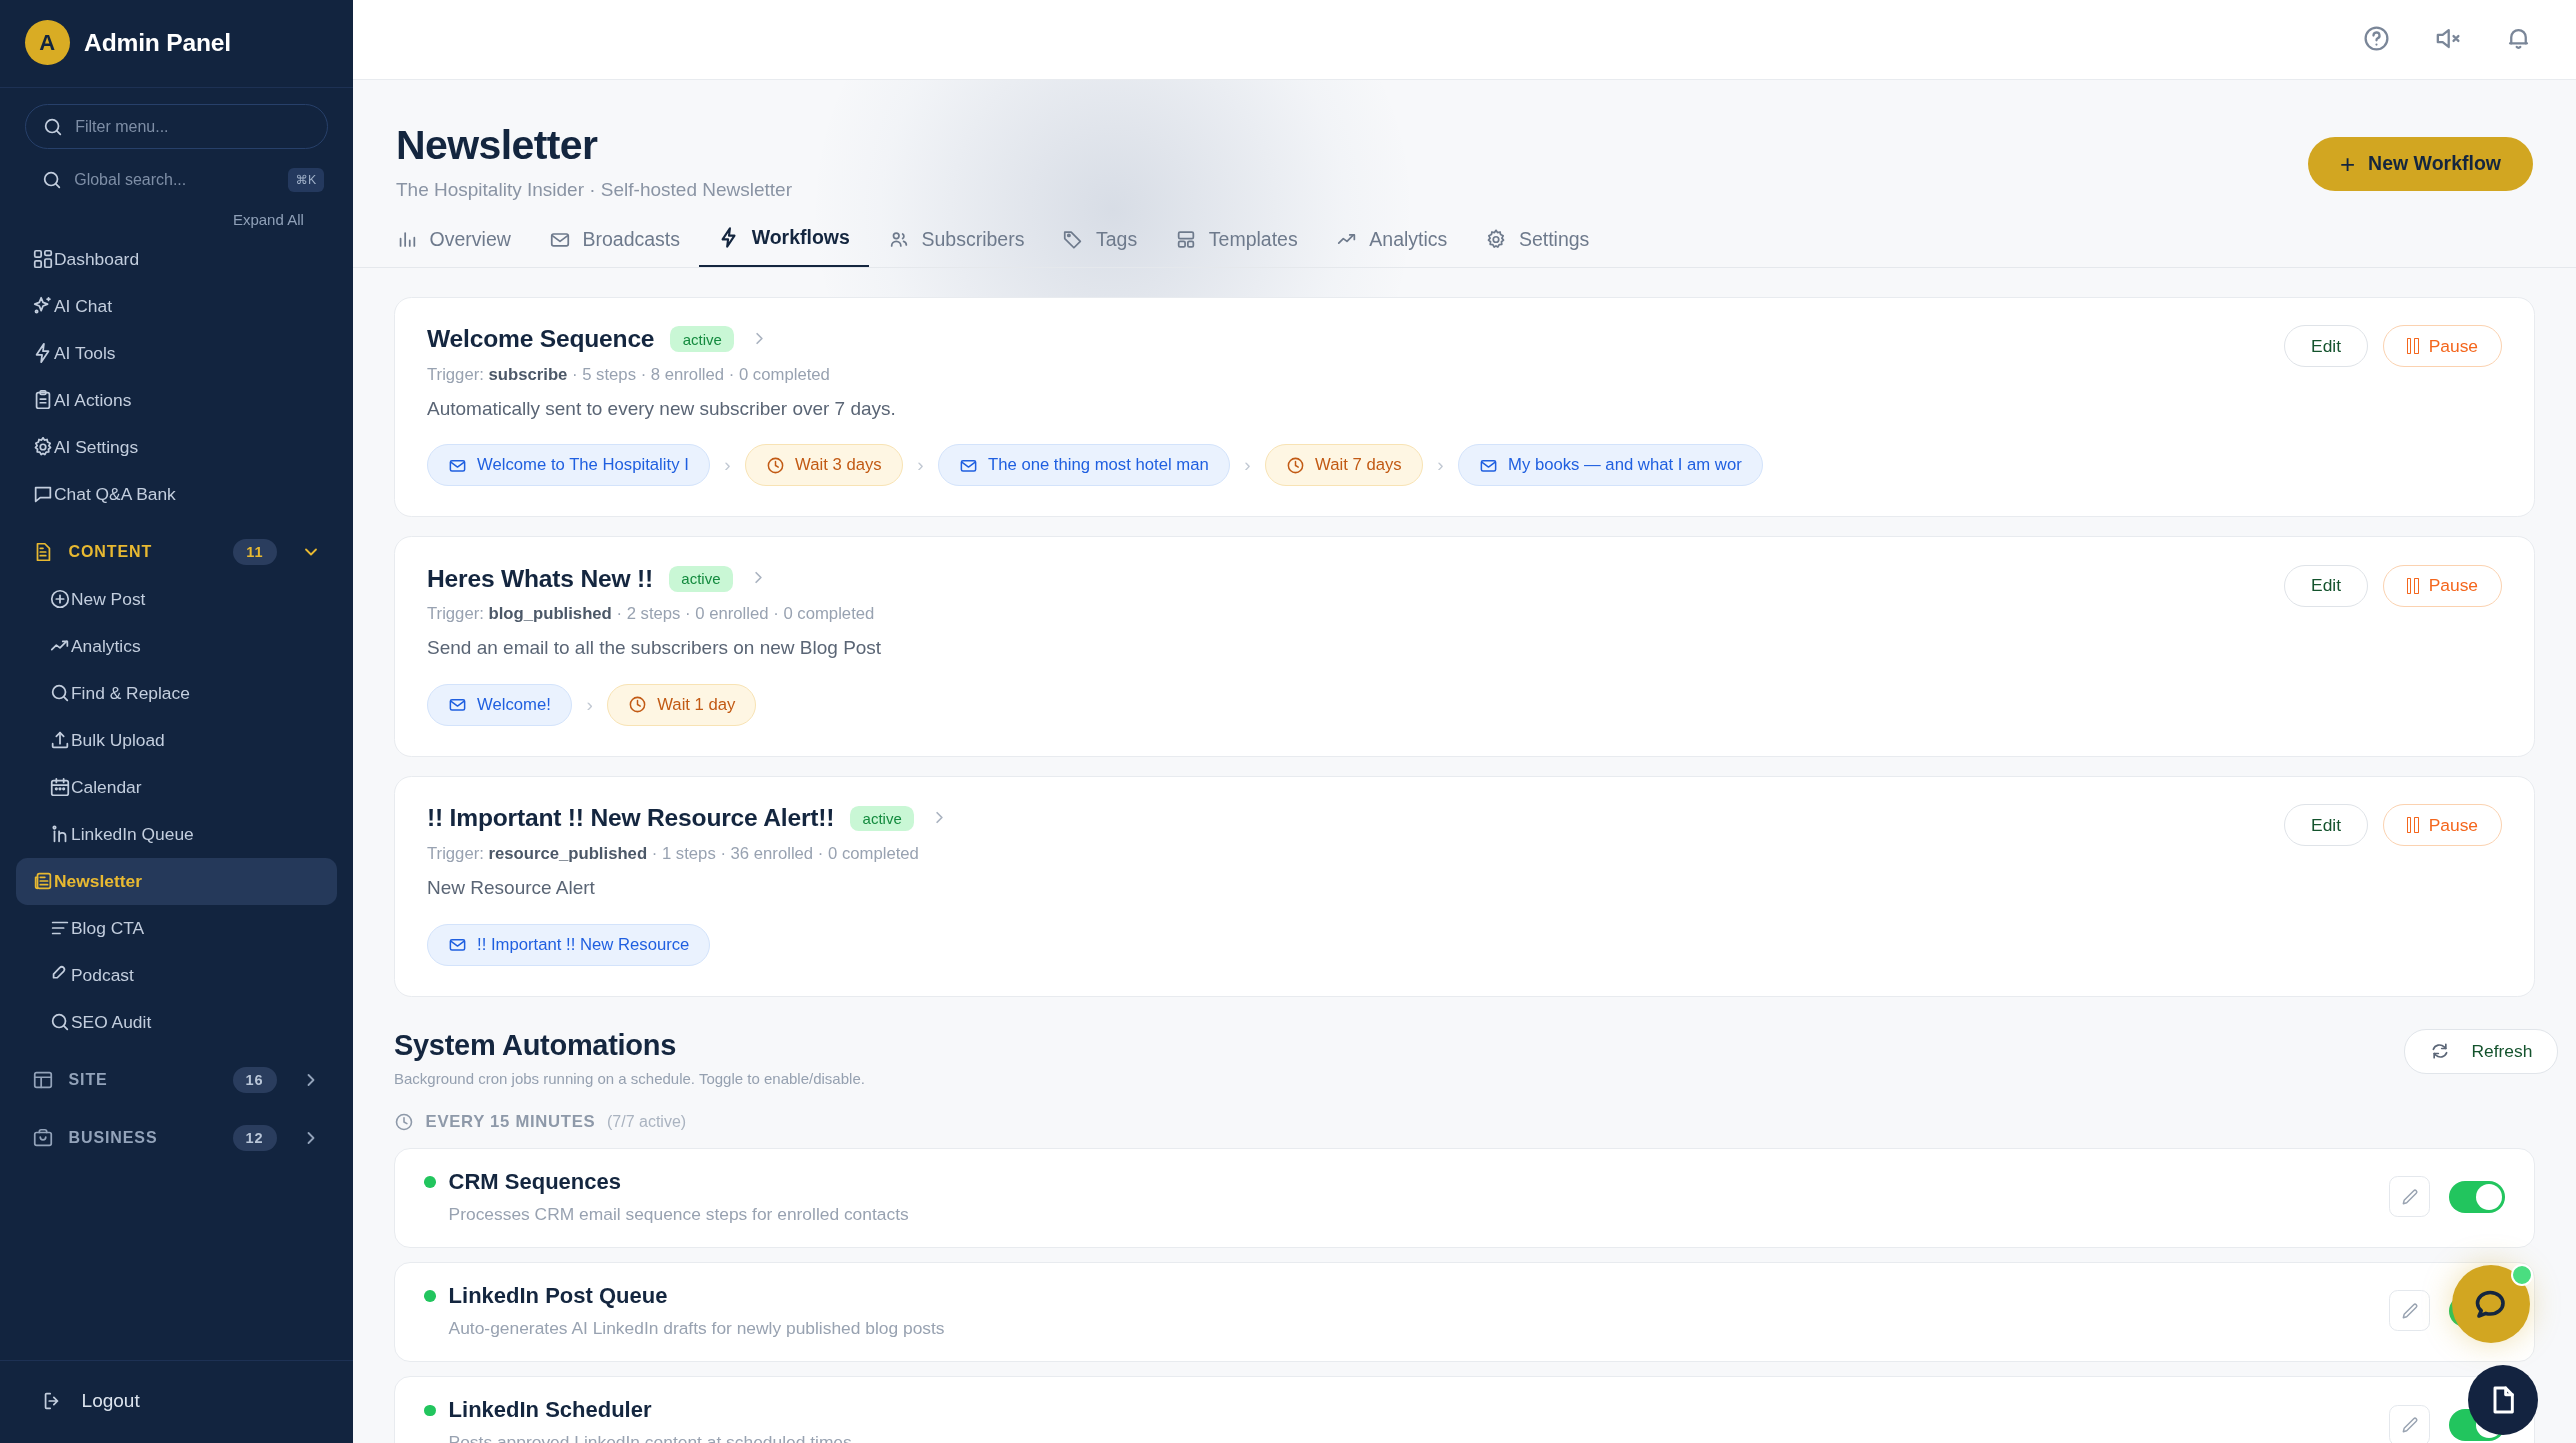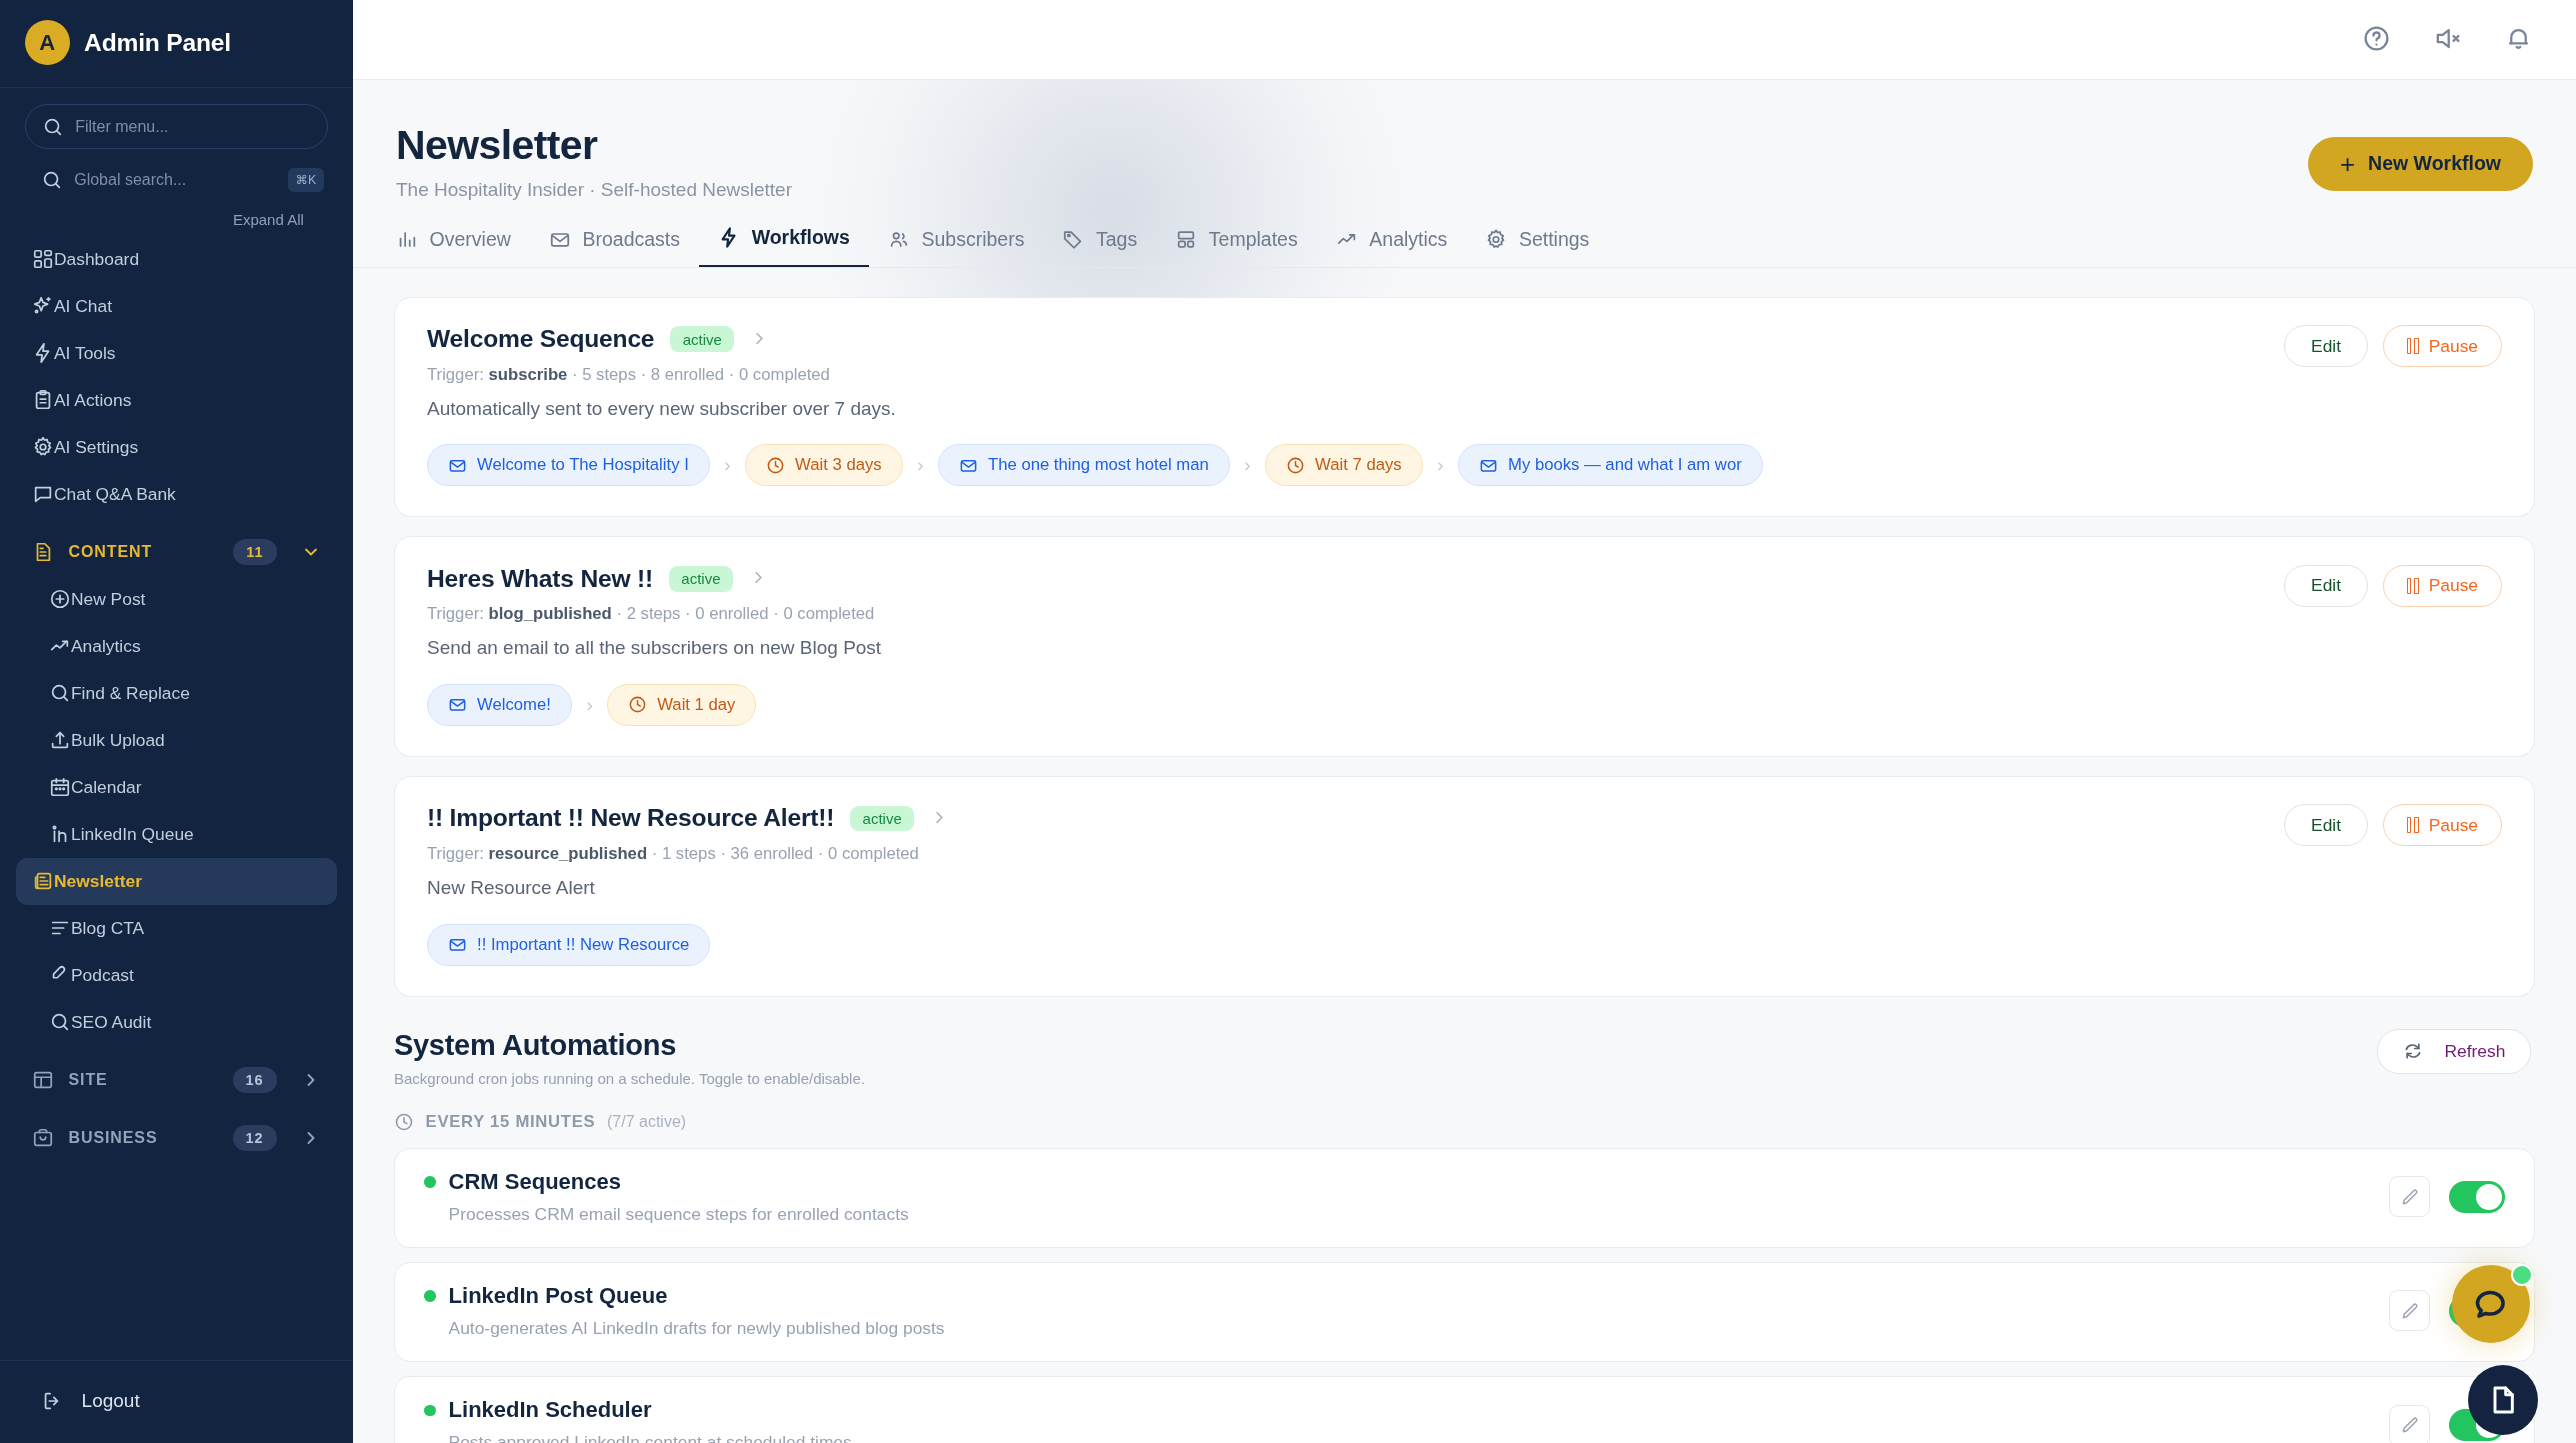--- a/index.html
+++ b/index.html
@@ -164,25 +164,25 @@
     border-radius: 22px; height: 42px; padding: 0 20px;
     font-size: 16.7px; white-space: nowrap;
   }
   .chip.email { background: #eaf2fe; border: 0.7px solid #d3e3fb; color: #1f5fe0; }
   .chip.wait { background: #fef6e3; border: 0.7px solid #f8e3b4; color: #c25a14; }
   .chip svg { width: 19px; height: 19px; fill:none; stroke-width: 1.9; stroke-linecap:round; stroke-linejoin:round; }
   .chip.email svg { stroke: #1f5fe0; }
   .chip.wait svg { stroke: #c25a14; }
   .sep { color: #c2c9d3; font-size: 19px; padding: 0 14.5px; }
 
-  .sys-head { display: flex; align-items: flex-start; padding: 13px 45px 0 41px; }
+  .sys-head { display: flex; align-items: flex-start; padding: 13px 18px 0 41px; }
   .sys-title { font-size: 29px; font-weight: bold; color: #14263f; letter-spacing: -0.3px; }
   .sys-sub { font-size: 15px; color: #95a0b0; margin-top: 8.7px; }
   .btn-refresh {
-    margin-left: auto; border: 0.7px solid #e1e5ea; background: #fff; color: #701a75;
+    margin-left: auto; border: 0.7px solid #e1e5ea; background: #fff; color: #14532d;
     border-radius: 22px; height: 45px; padding: 0 24.6px; font-size: 17.4px; font-family: inherit;
     display:flex; align-items:center; gap: 22px;
   }
   .btn-refresh svg { width: 20px; height: 20px; stroke: #5b6677; fill:none; stroke-width:2; stroke-linecap:round; stroke-linejoin:round; }
 
   .sched-head {
     display: flex; align-items: center; gap: 11.6px;
     padding: 24.6px 41px 0 41px; color: #8e99a9;
     font-size: 16.7px; font-weight: bold; letter-spacing: 0.7px;
   }

